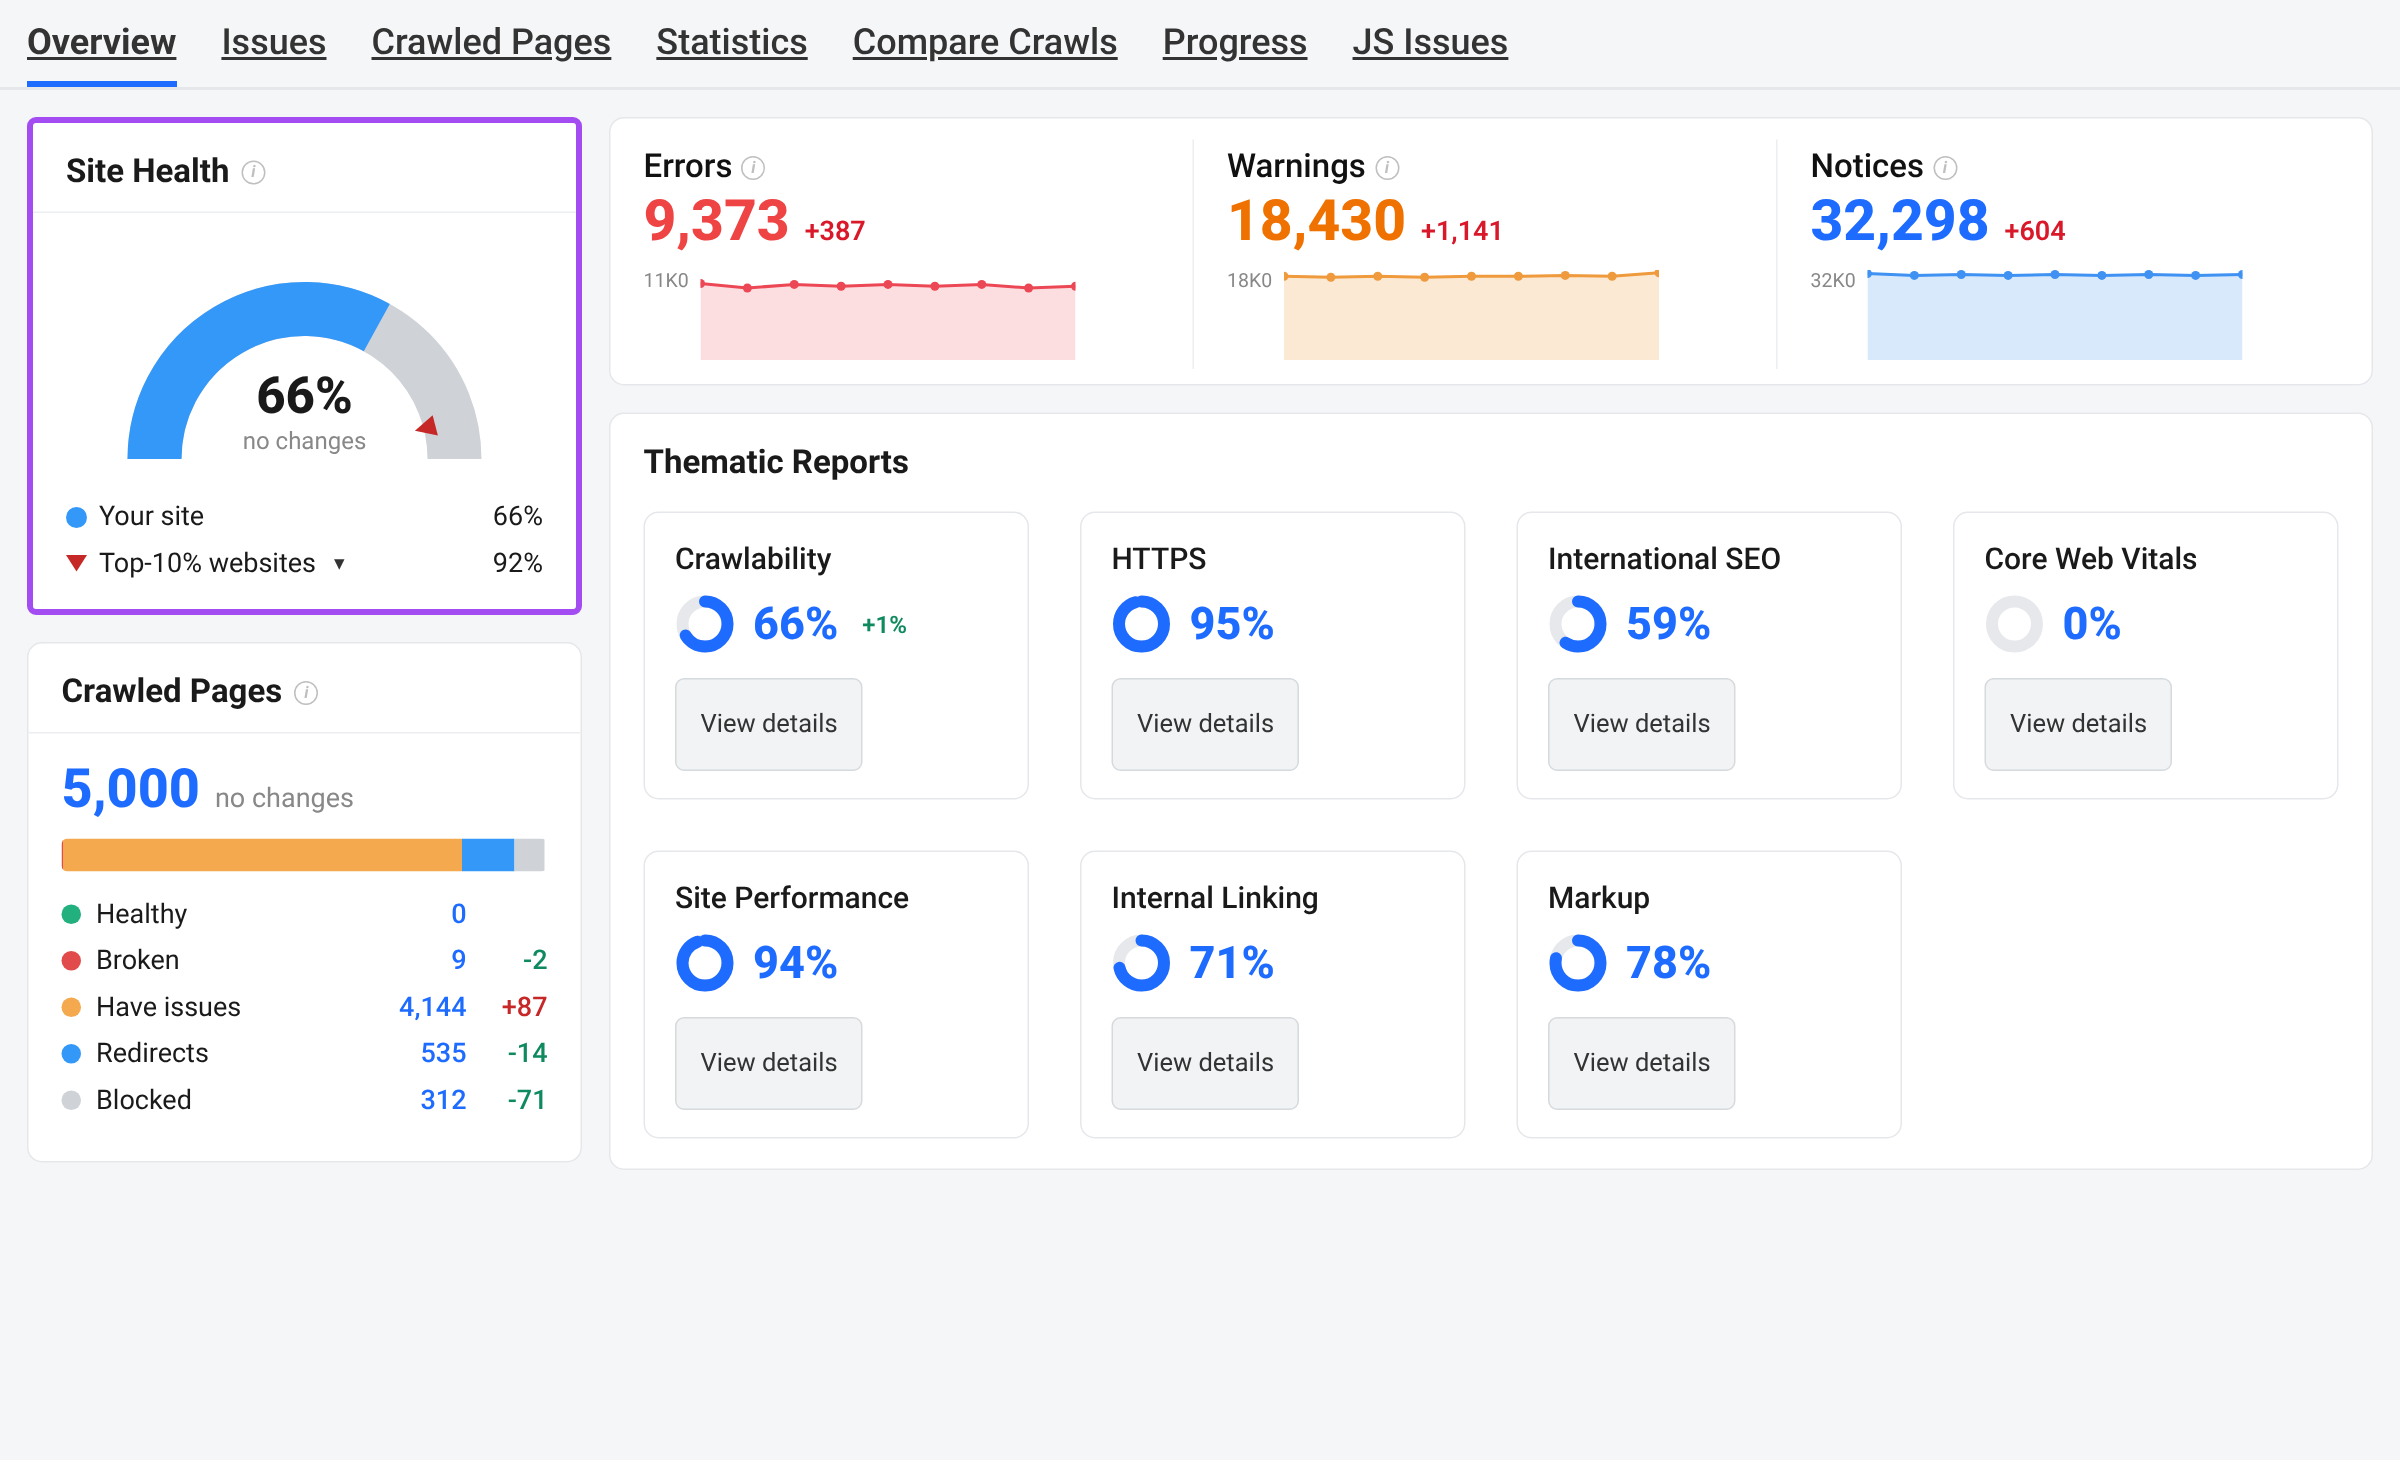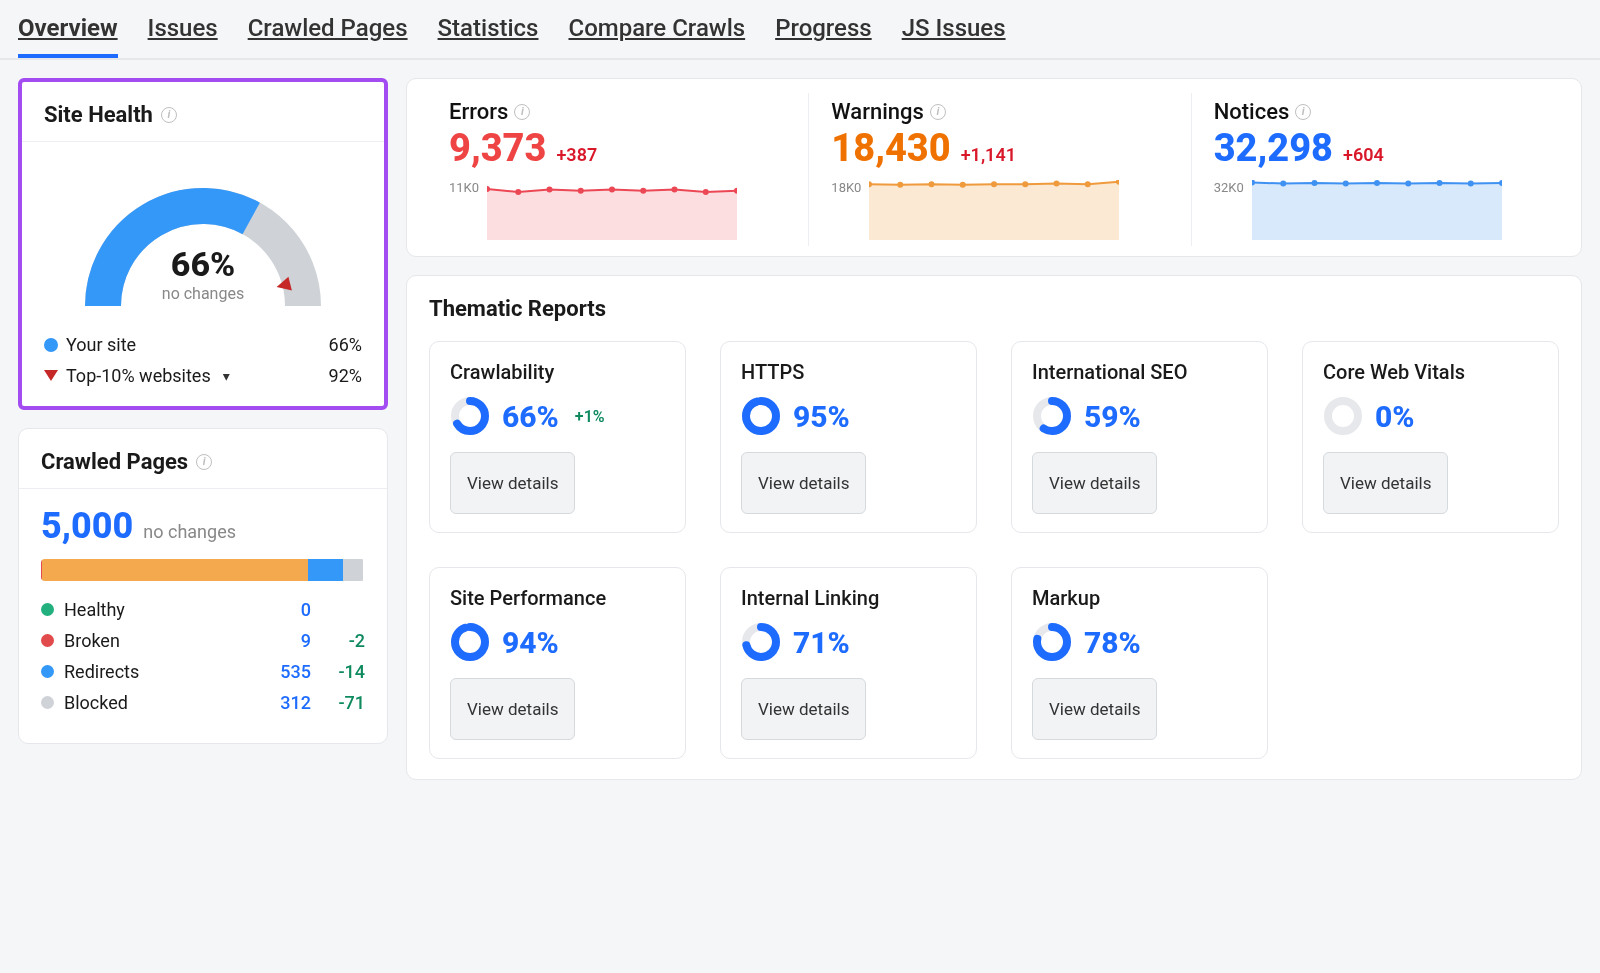--- a/index.html
+++ b/index.html
@@ -78,21 +78,21 @@
   .stack-bar { display:flex; height:22px; border-radius:4px; overflow:hidden; margin:12px 0 18px; }
   .stack-bar span { height:100%; }
   .cp-list .row { display:flex; align-items:center; margin:10px 0; font-size:18px;}
   .cp-list .cdot { width:13px; height:13px; border-radius:50%; margin-right:10px; }
   .cp-list .label { flex:1; }
   .cp-list .val { width:62px; text-align:right; color:#1e6cff; font-weight:500;}
   .cp-list .delta { width:54px; text-align:right; font-weight:500; }
   .delta-green { color:#0f8a5f; }
   .delta-red { color:#c62828; }
   
-  .kpi-row { display:flex; background:#fff; border:1px solid #e5e7eb; border-radius:10px; padding: 14px 8px 10px 20px;}
+  .kpi-row { display:flex; background:#fff; border:1px solid #e5e7eb; border-radius:10px; padding: 14px 8px 10px 0;}
   .kpi {
     flex:1;
     padding: 6px 22px;
   }
   .kpi + .kpi { border-left: 1px solid #eceef1; }
   .kpi-head { display:flex; align-items:center; gap:6px;}
   .kpi-title { font-size: 22px; font-weight:500; color:#111;}
   .kpi-num-row { display:flex; align-items:baseline; gap:10px; margin-top:2px;}
   .kpi-num { font-size: 38px; font-weight:800; }
   .kpi-delta { font-size:18px; font-weight:600; }
@@ -208,20 +208,26 @@
               <span class="cdot" style="background:#22b07e"></span>
               <span class="label">Healthy</span>
               <span class="val">0</span>
               <span class="delta "></span>
             </div>
             <div class="row">
               <span class="cdot" style="background:#e14b4b"></span>
               <span class="label">Broken</span>
               <span class="val">9</span>
               <span class="delta delta-green">-2</span>
+            </div>
+            <div class="row">
+              <span class="cdot" style="background:#f4a94e"></span>
+              <span class="label">Have issues</span>
+              <span class="val">4,144</span>
+              <span class="delta delta-red">+87</span>
             </div>
             <div class="row">
               <span class="cdot" style="background:#3498f9"></span>
               <span class="label">Redirects</span>
               <span class="val">535</span>
               <span class="delta delta-green">-14</span>
             </div>
             <div class="row">
               <span class="cdot" style="background:#cfd3d8"></span>
               <span class="label">Blocked</span>

